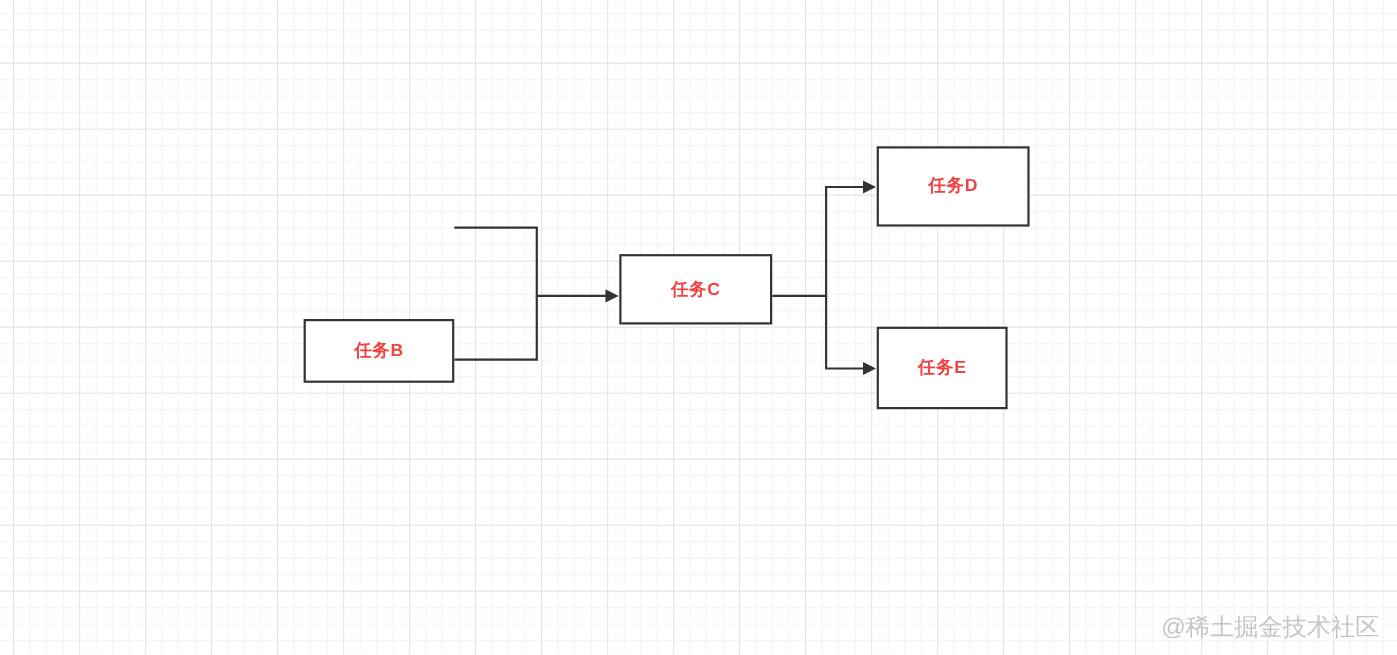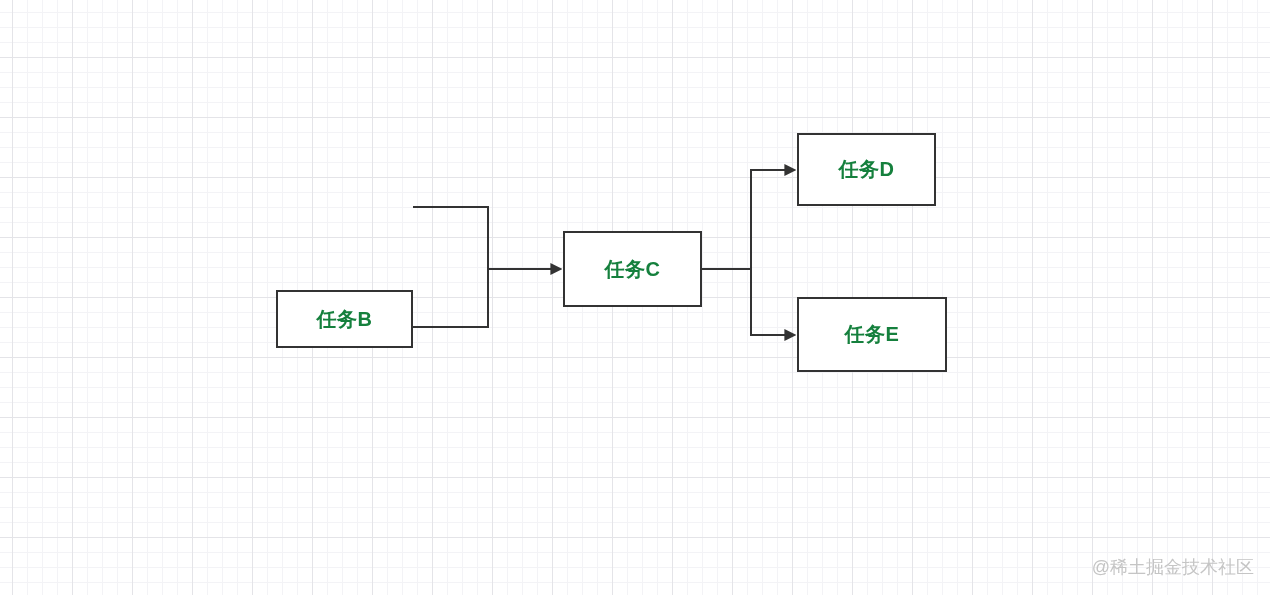--- a/index.html
+++ b/index.html
@@ -32,41 +32,41 @@
     pointer-events: none;
   }
   .node {
     position: absolute;
     box-sizing: border-box;
     background: #ffffff;
     border: 2px solid #333333;
     display: flex;
     align-items: center;
     justify-content: center;
-    font-size: 20px;
+    font-size: 16px;
     font-weight: 700;
-    color: #15803d;
+    color: #ef4444;
     letter-spacing: 0.5px;
     cursor: default;
   }
   .node-a { left: 276px; top: 170px; width: 137px; height: 75px; }
   .node-b { left: 276px; top: 290px; width: 137px; height: 58px; }
-  .node-c { left: 563px; top: 231px; width: 139px; height: 76px; }
+  .node-c { left: 563px; top: 231px; width: 139px; height: 64px; }
   .node-d { left: 797px; top: 133px; width: 139px; height: 73px; }
-  .node-e { left: 797px; top: 297px; width: 150px; height: 75px; }
+  .node-e { left: 797px; top: 297px; width: 119px; height: 75px; }
   .edge {
     stroke: #333333;
     stroke-width: 2;
     fill: none;
   }
   .watermark {
     position: absolute;
     right: 16px;
     top: 555px;
-    font-size: 18px;
+    font-size: 22px;
     color: #c5c5c5;
     user-select: none;
     white-space: nowrap;
   }
 </style>
 </head>
 <body>
 
 <div class="canvas">
 

